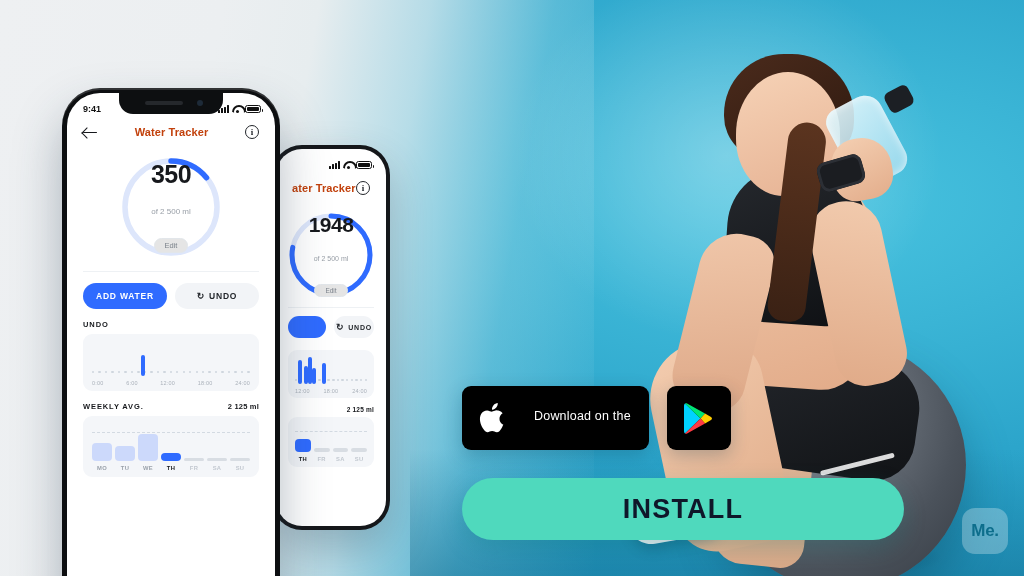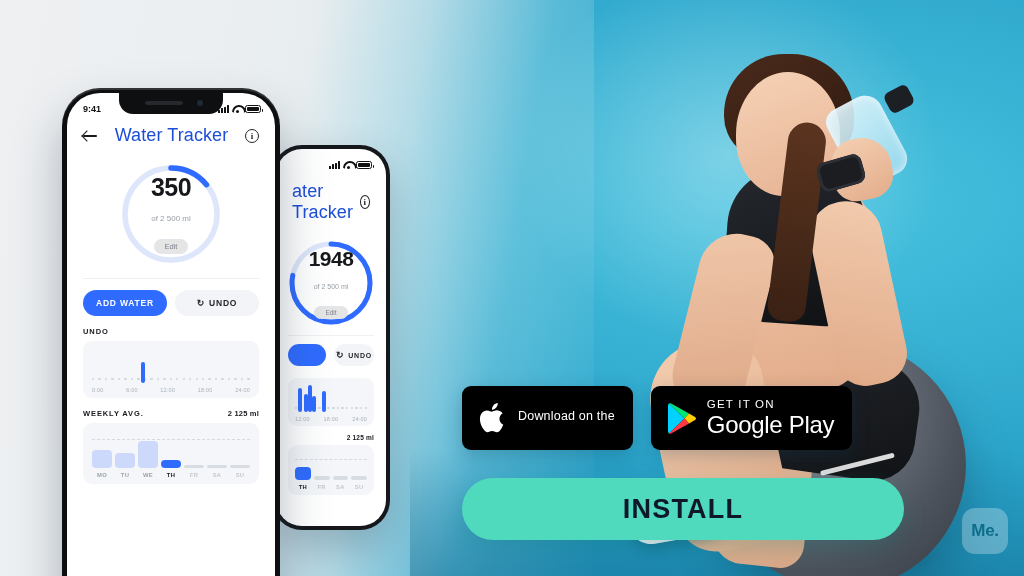--- a/index.html
+++ b/index.html
@@ -171,42 +171,42 @@
   }
   .wifi:after{ content:""; position:absolute; left:3.5px; top:5px; width:3px;height:3px;background:#111;border-radius:50%;}
   .batt { width:16px; height:8px; border:1px solid #111; border-radius:2.5px; position:relative; }
   .batt:before{content:"";position:absolute;left:1px;top:1px;right:1px;bottom:1px;background:#111;border-radius:1px;}
   .batt:after{content:"";position:absolute;right:-3px;top:2.5px;width:1.5px;height:3px;background:#111;border-radius:0 1px 1px 0;}
 
   .apphead {
     display:flex; align-items:center; justify-content:space-between;
     padding:6px 16px 10px;
   }
-  .apphead .title { font-size:18px; font-weight:400; color:#1d4ed8; letter-spacing:.1px; }
+  .apphead .title { font-size:11px; font-weight:700; color:#c2410c; letter-spacing:.1px; }
   .back-arrow { width:15px; height:13px; position:relative; }
   .back-arrow:before{
     content:""; position:absolute; left:0; top:6px; width:14px; height:1.7px; background:#16181c; border-radius:1px;
   }
   .back-arrow:after{
     content:""; position:absolute; left:0; top:3px; width:7px; height:7px;
     border-left:1.7px solid #16181c; border-bottom:1.7px solid #16181c; transform:rotate(45deg);
   }
   .info-icon {
     width:14px; height:14px; border:1.4px solid #23262b; border-radius:50%;
     font-size:9px; line-height:12px; text-align:center; font-weight:700; color:#23262b;
     font-family:"Liberation Serif", serif;
   }
 
   
   .ring-wrap { display:flex; justify-content:center; margin-top:6px; }
   .ring { position:relative; width:104px; height:104px; }
   .ring svg { transform:rotate(-90deg); display:block; }
   .ring-center {
     position:absolute; inset:0; display:flex; flex-direction:column;
-    align-items:center; justify-content:center; gap:12px;
+    align-items:center; justify-content:center; gap:18px;
   }
   .ring-value { font-size:25px; font-weight:700; color:#16181c; letter-spacing:-.5px; line-height:1; }
   .ring-sub { font-size:8px; color:#9aa0a8; margin-top:2px; }
   .edit-btn {
     margin-top:4px; font-size:7.5px; color:#7c838c; border:1px solid #e2e6ea;
     border-radius:9px; padding:2px 10px; background:#e5e5e5;
   }
 
   .divider { height:1px; background:#eef1f4; margin:12px 16px 0; }
 
@@ -247,21 +247,21 @@
 
   .home-ind {
     position:absolute; left:50%; transform:translateX(-50%); bottom:7px;
     width:74px; height:3.4px; background:#16181c; border-radius:2px;
   }
 
   
   .badges { position:absolute; left:462px; top:386px; display:flex; gap:18px; }
   .badge {
     height:64px; border-radius:9px; background:#000; display:flex; align-items:center;
-    gap:10px; padding:0 18px 0 16px; color:#fff;
+    gap:26px; padding:0 18px 0 16px; color:#fff;
     box-shadow:0 6px 18px rgba(10,60,85,.25);
   }
   .badge .lines { display:flex; flex-direction:column; line-height:1; }
   .badge .l1 { font-size:12.5px; font-weight:400; letter-spacing:.2px; margin-bottom:3px; }
   .badge .l2 { font-size:24px; font-weight:400; letter-spacing:-.3px; }
   .gp .l1 { font-size:11.5px; letter-spacing:1.2px; }
   .apple-glyph { width:30px; height:36px; position:relative; }
   .play-glyph { width:30px; height:33px; position:relative; }
 
   
@@ -573,23 +573,19 @@
 
     <div class="badge gp">
       <div class="play-glyph">
         <svg viewBox="0 0 30 33" width="30" height="33">
           <path fill="#00d2ff" d="M2 1.5 L17.5 16.5 L2 31.5 C1.4 31 1 30.1 1 29 L1 4 C1 2.9 1.4 2 2 1.5 Z"></path>
           <path fill="#00e676" d="M2 1.5 C2.5 1.1 3.3 1.1 4.1 1.6 L22 11.6 L17.5 16.5 Z"></path>
           <path fill="#ffce00" d="M22 11.6 L28 15 C29.3 15.8 29.3 17.2 28 18 L22 21.4 L17.5 16.5 Z"></path>
           <path fill="#ff3a44" d="M2 31.5 L17.5 16.5 L22 21.4 L4.1 31.4 C3.3 31.9 2.5 31.9 2 31.5 Z"></path>
         </svg>
       </div>
-      <div class="lines">
-        <span class="l1">GET IT ON</span>
-        <span class="l2">Google Play</span>
-      </div>
     </div>
   </div>
 
   <div class="install">INSTALL</div>
 
   <div class="logo">Me.</div>
 </div>
 
 </body></html>

